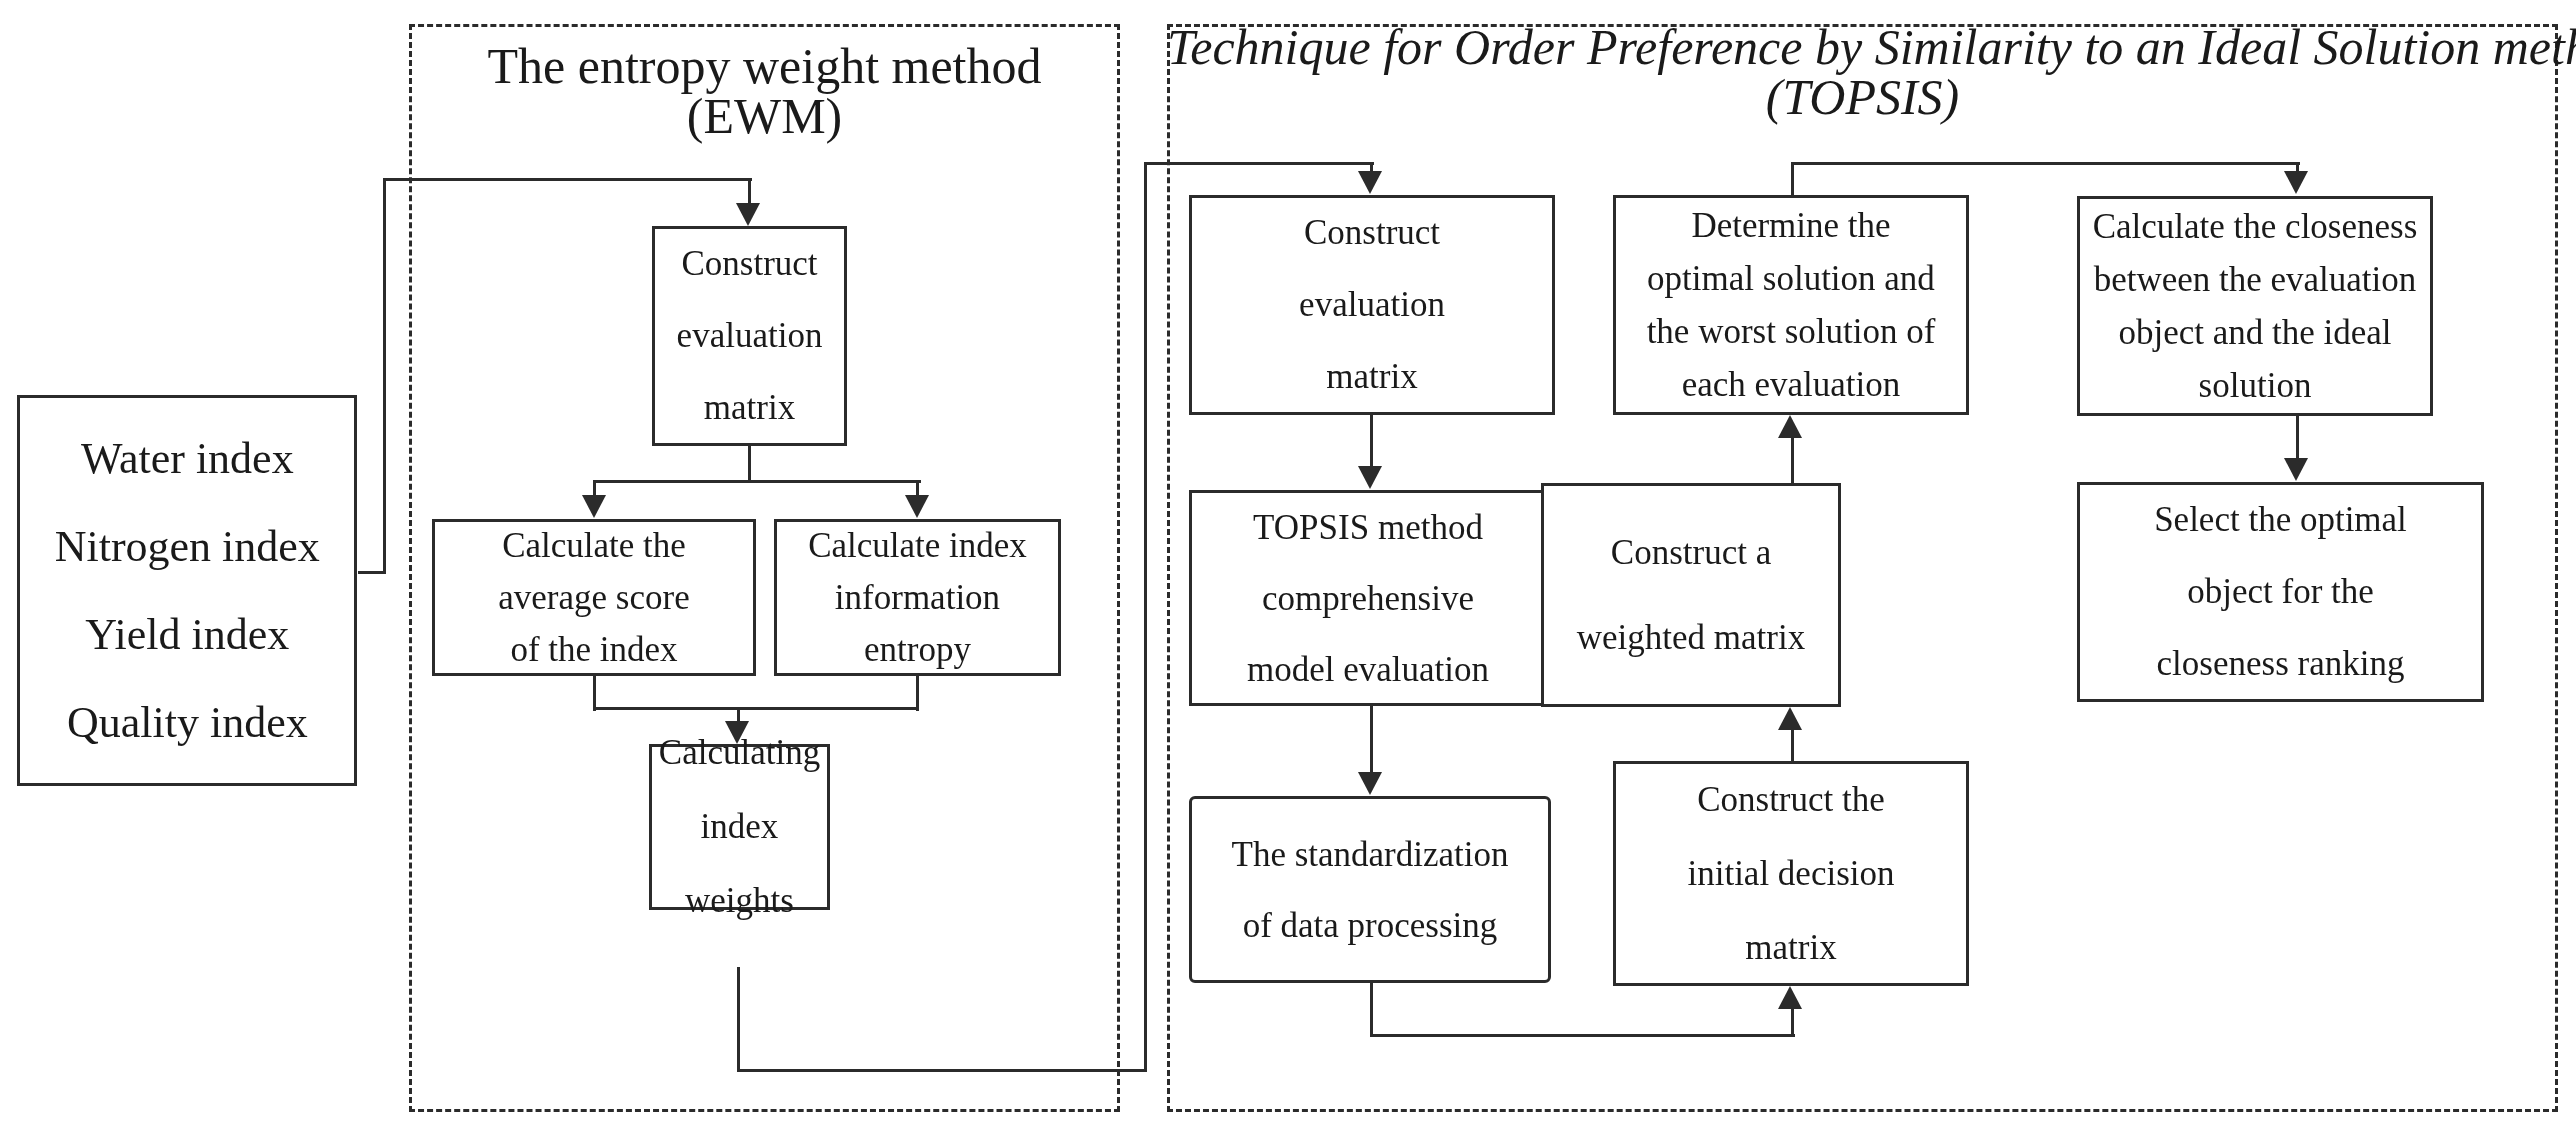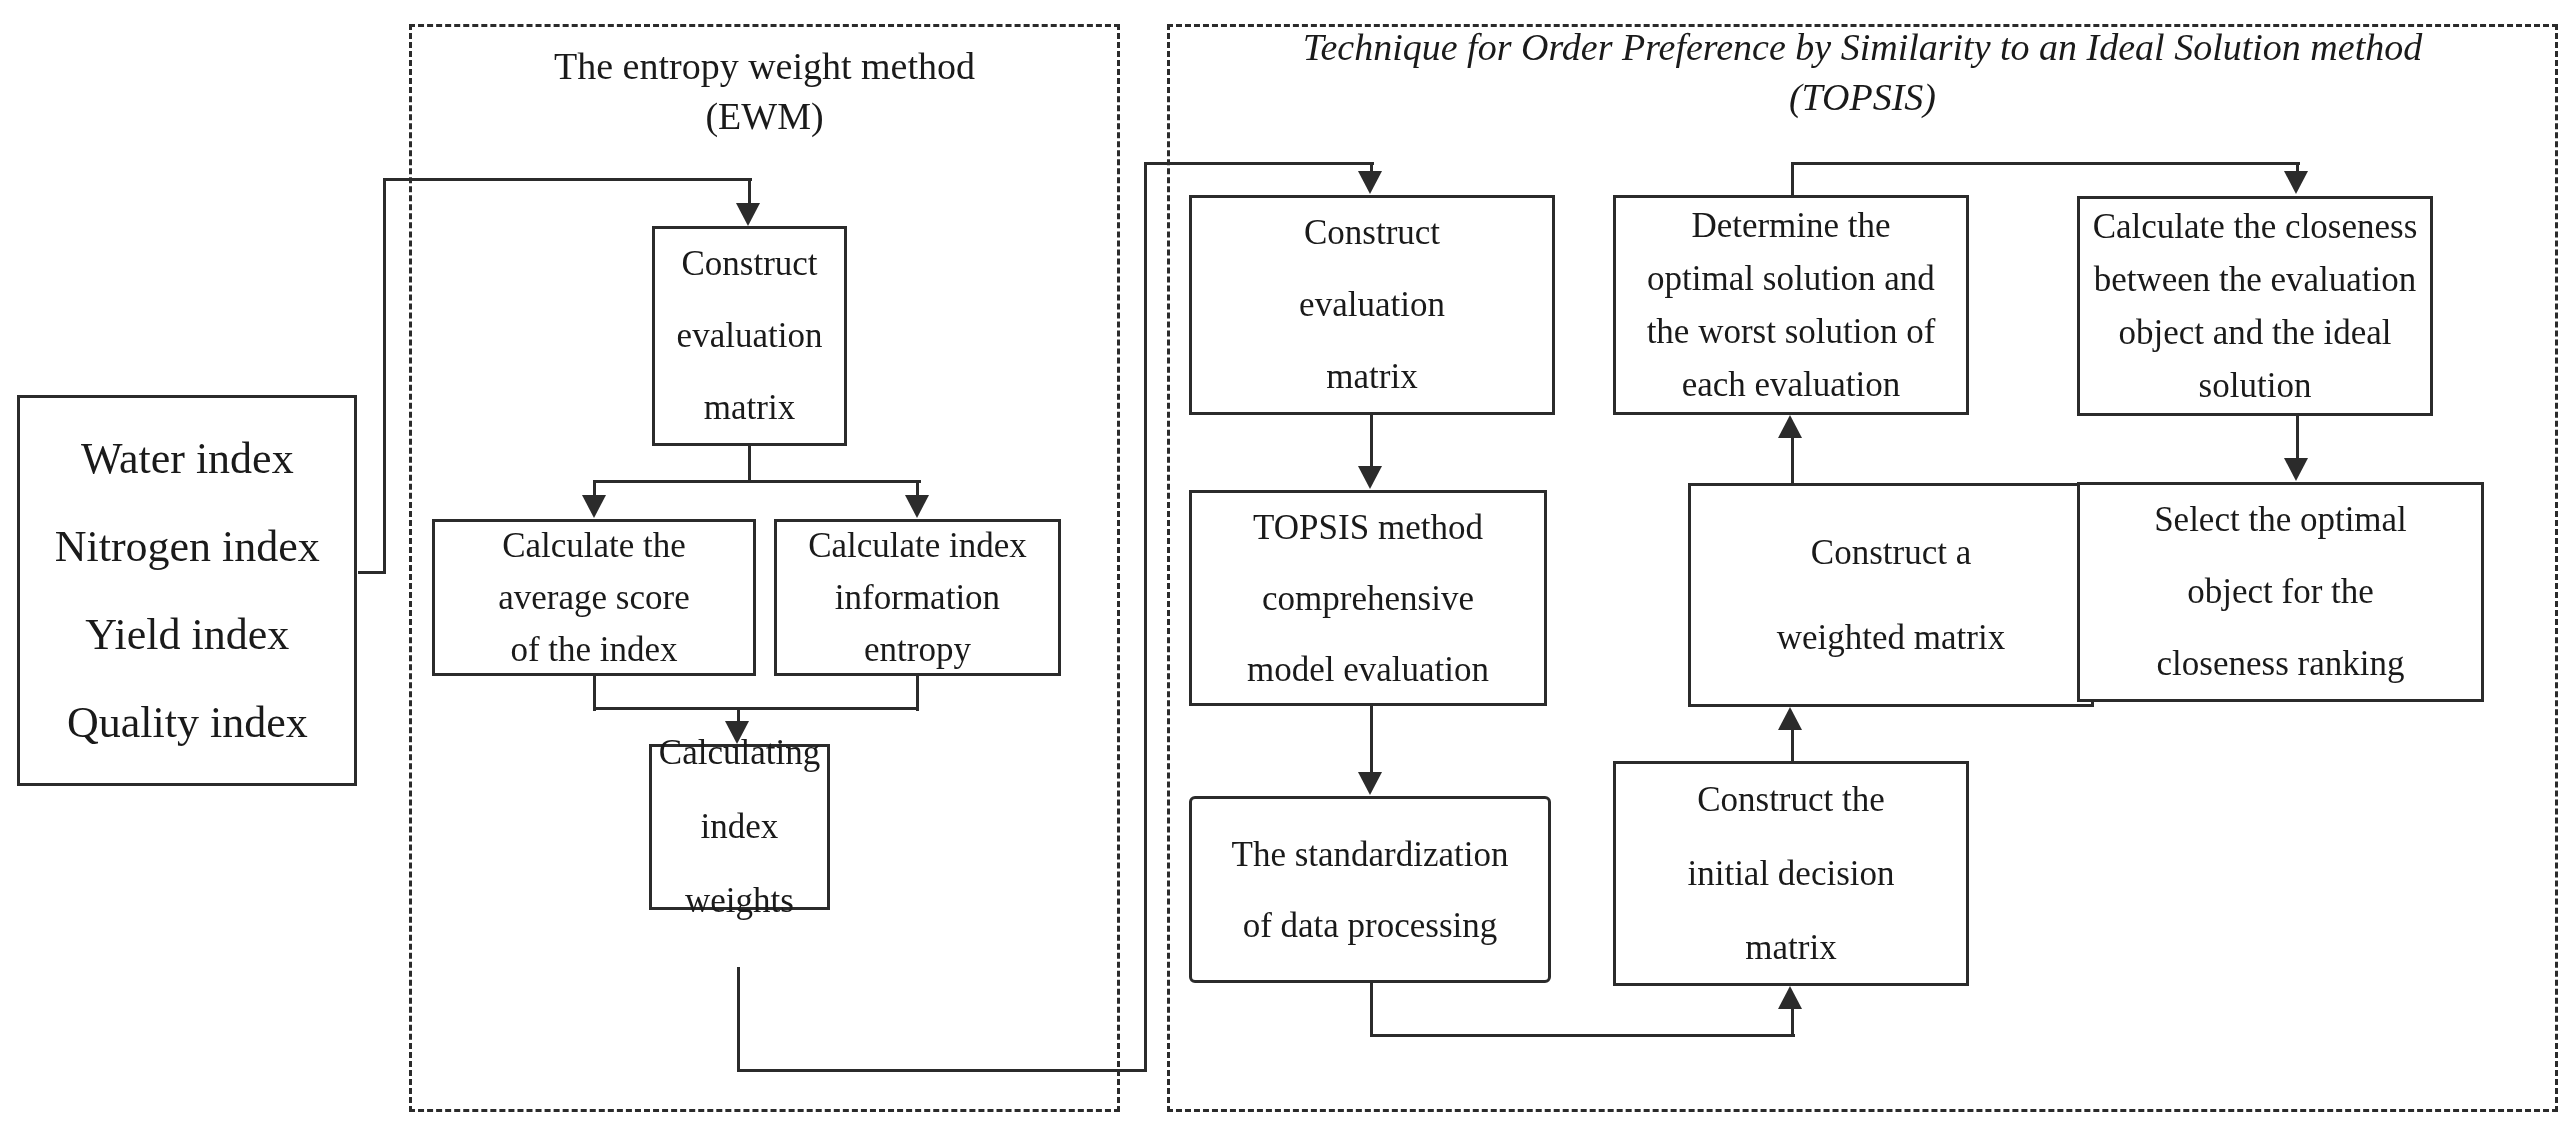--- a/index.html
+++ b/index.html
@@ -19,21 +19,21 @@
   
   .dashbox{
     position:absolute;box-sizing:border-box;
     border:3.1px dashed var(--line);
     background:transparent;
   }
   #ewm-dash{left:409px;top:24.4px;width:711px;height:1088px;}
   #topsis-dash{left:1167px;top:24.4px;width:1391px;height:1088px;}
   .dash-title{
     position:absolute;text-align:center;white-space:pre;
-    font-size:38px;line-height:50px;color:var(--text);
+    font-size:50px;line-height:50px;color:var(--text);
   }
   #ewm-title{left:409px;top:41px;width:711px;}
   #topsis-title{left:1167px;top:22px;width:1391px;font-style:italic;}
   
   .ln{position:absolute;background:var(--line);}
   
   .arr{position:absolute;width:0;height:0;}
   .arr.down{border-left:12.6px solid transparent;border-right:12.6px solid transparent;border-top:23.6px solid var(--line);}
   .arr.up{border-left:12.6px solid transparent;border-right:12.6px solid transparent;border-bottom:23.6px solid var(--line);}
   
@@ -46,21 +46,21 @@
   }
   #input-box{left:17.3px;top:395px;width:340px;height:391px;font-size:44px;line-height:88px;}
   #e1{left:652px;top:226px;width:195px;height:220px;line-height:72px;}
   #e2{left:432px;top:519px;width:324px;height:157px;line-height:52px;}
   #e3{left:774px;top:519px;width:287px;height:157px;line-height:52px;}
   #e4{left:649px;top:744px;width:181px;height:166px;line-height:74px;}
   #t1{left:1189px;top:195px;width:366px;height:220px;line-height:72px;}
   #t2{left:1189px;top:490px;width:358px;height:216px;line-height:71px;}
   #t3{left:1189px;top:796px;width:362px;height:187px;line-height:71px;border-radius:6px;}
   #m1{left:1613px;top:195px;width:356px;height:220px;line-height:53px;}
-  #m2{left:1688px;top:483px;width:406px;height:224px;line-height:85px;}
+  #m2{left:1541px;top:483px;width:300px;height:224px;line-height:85px;}
   #m3{left:1613px;top:761px;width:356px;height:225px;line-height:74px;font-family:Liberation Serif, serif;}
   #r1{left:2077px;top:196px;width:356px;height:220px;line-height:53px;}
   #r2{left:2077px;top:482px;width:407px;height:220px;line-height:72px;}
 </style>
 </head>
 <body>
 
 <div id="canvas">
 
   <div class="dashbox" id="ewm-dash"></div>

